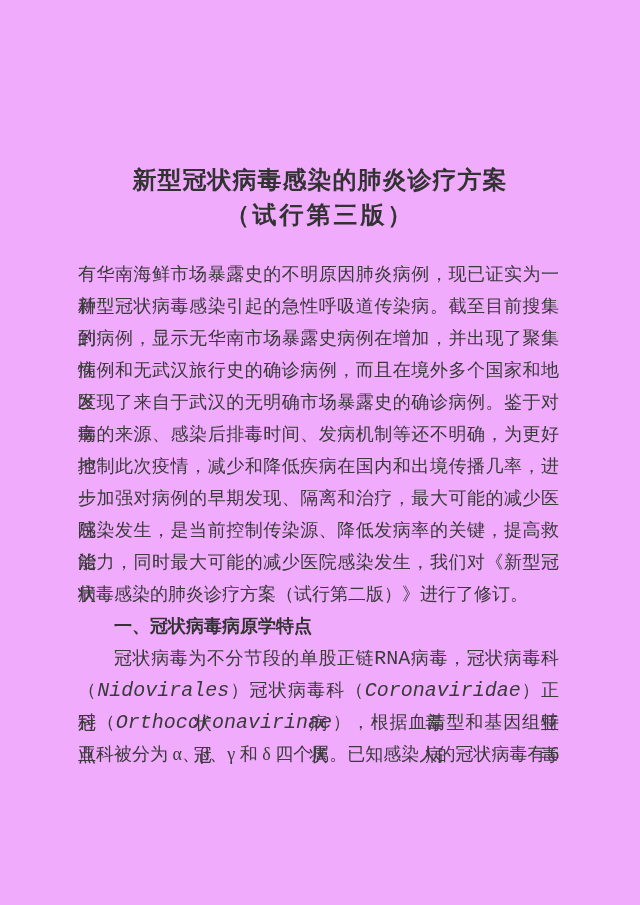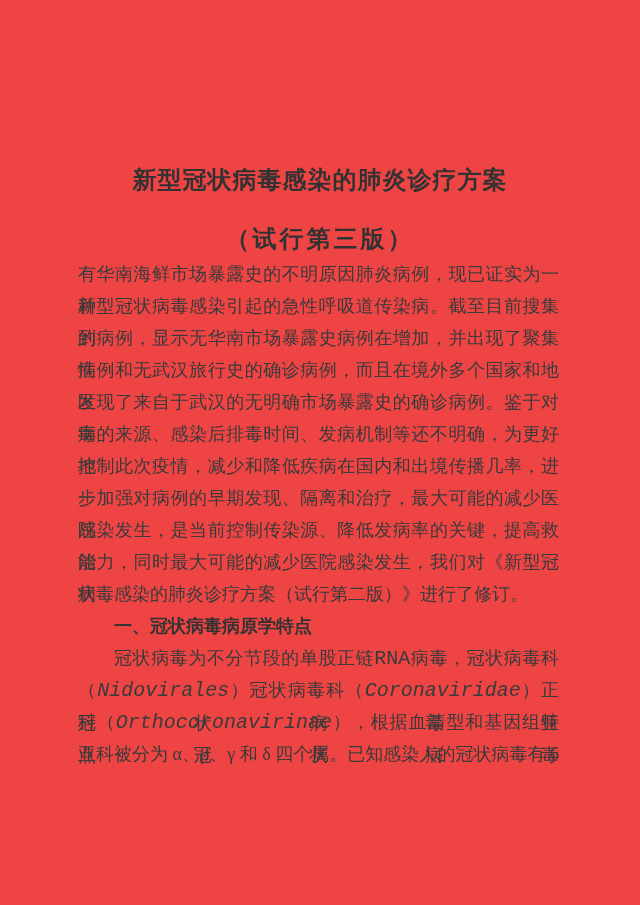--- a/index.html
+++ b/index.html
@@ -5,37 +5,37 @@
   html, body { margin: 0; padding: 0; }
   body {
     width: 640px; height: 905px;
     background: #ffffff;
     font-family: "Liberation Serif", "DejaVu Serif", serif;
     overflow: hidden;
   }
   .page {
     position: relative;
     width: 640px; height: 905px;
-    background: #ef4444;
+    background: #f0abfc;
     color: #3a3a3a;
   }
   .title-block {
     position: absolute;
     top: 163px; left: 0; right: 0;
     text-align: center;
   }
   .title-line {
     font-weight: bold;
     font-size: 24px;
     line-height: 35px;
     letter-spacing: 1px;
     color: #323232;
     white-space: nowrap;
   }
-  .title-line.sub { letter-spacing: 3px; margin-top: 24px; }
+  .title-line.sub { letter-spacing: 3px; }
   .body-block {
     position: absolute;
     left: 78px; top: 258px;
     width: 481px;
   }
   .line {
     font-size: 18px;
     line-height: 32px;
     height: 32px;
     white-space: nowrap;

